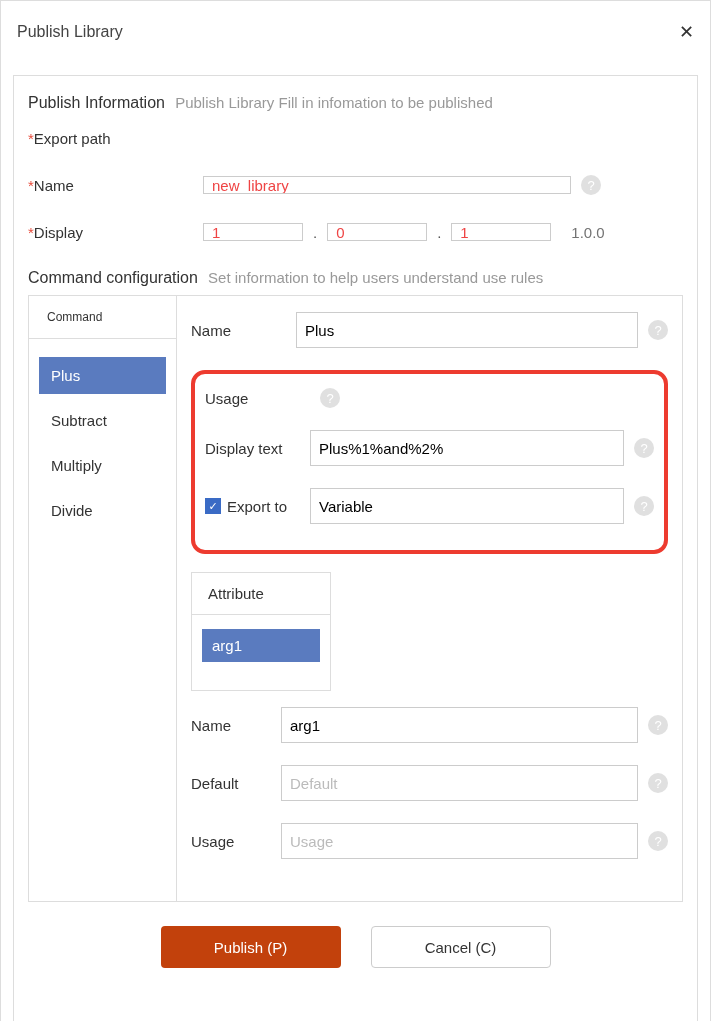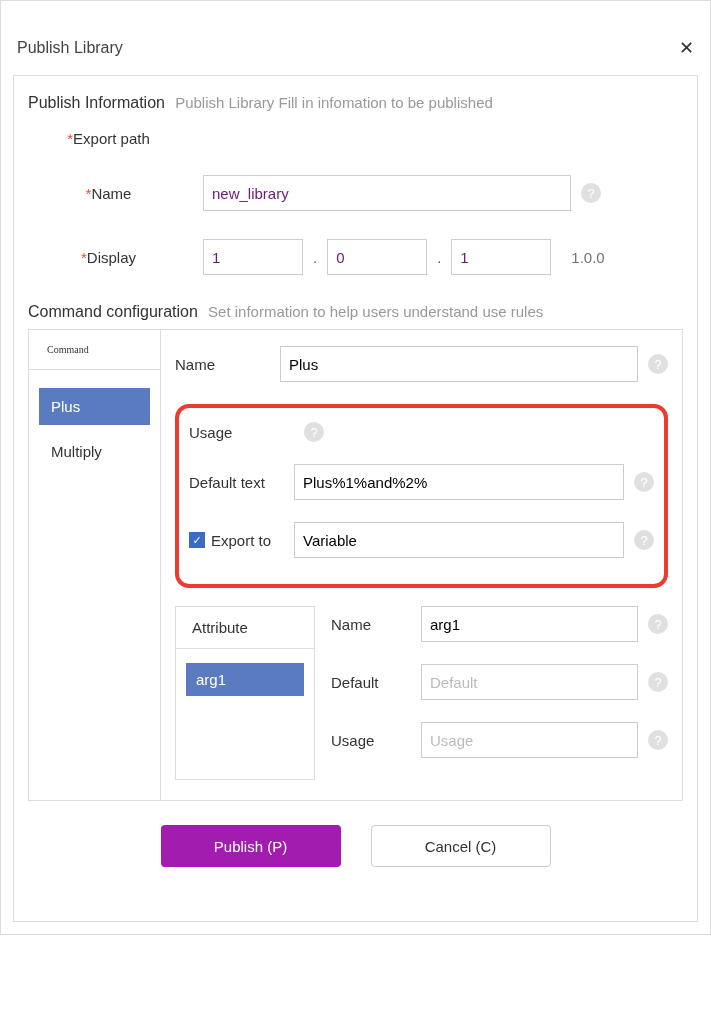--- a/index.html
+++ b/index.html
@@ -1,81 +1,81 @@
 <!DOCTYPE html>
 <html><head>
 <meta charset="utf-8">
 <style>
 * { box-sizing: border-box; margin: 0; padding: 0; }
 body { font-family: "Segoe UI", Arial, sans-serif; font-size: 15px; color: #333; background: #fff; width: 711px; }
 
 .dialog { border: 1px solid #ddd; width: 711px; }
-.titlebar { display: flex; justify-content: space-between; align-items: center; padding: 4px 16px; margin-top: 32px; }
+.titlebar { display: flex; justify-content: space-between; align-items: center; padding: 20px 16px; }
 .titlebar-title { font-size: 16px; color: #444; }
 .close-x { font-size: 18px; color: #333; cursor: pointer; font-weight: 300; }
 
 .content { padding: 12px; }
 .panel { border: 1px solid #ddd; padding: 18px 14px 28px 14px; }
 
 .section-header { margin-bottom: 18px; }
 .section-label { font-size: 16px; color: #333; margin-right: 6px; }
 .section-hint { font-size: 15px; color: #999; }
 
 .form-row { display: flex; align-items: center; margin-bottom: 28px; }
-.form-label { width: 175px; text-align: center; padding-right: 14px; font-size: 15px; color: #333; }
+.form-label { width: 175px; text-align: left; padding-right: 14px; font-size: 15px; color: #333; }
 .req { color: #e74c3c; }
-.text-input { height: 36px; border: 1px solid #ccc; padding: 0 8px; font-size: 15px; color: #701a75; background: #fff; }
+.text-input { height: 18px; border: 1px solid #ccc; padding: 0 8px; font-size: 15px; color: #ef4444; background: #fff; }
 .focused { border: 1px solid #4a7bd0; }
 
 .export-path { display: flex; align-items: center; width: 388px; border: 1px solid #ccc; height: 36px; padding: 0 8px; }
 .export-path input { border: none; flex: 1; height: 100%; font-size: 15px; outline: none; }
 .folder-icon { width: 18px; height: 16px; display: inline-block; }
 
 .name-input { width: 368px; }
 .help-circle { width: 20px; height: 20px; border-radius: 50%; background: #e0e0e0; color: #fff; display: inline-flex; align-items: center; justify-content: center; font-size: 13px; margin-left: 10px; cursor: pointer; }
 
 .ver-box { display: flex; align-items: center; gap: 10px; }
 .ver-input { width: 100px; text-align: left; }
 .ver-dot { color: #555; }
 .ver-text { color: #737373; margin-left: 10px; }
 
 .cmd-config { margin-top: 8px; margin-bottom: 8px; }
 
 .config-area { display: flex; border: 1px solid #ddd; }
 .sidebar { width: 148px; border-right: 1px solid #ddd; }
-.sidebar-header { padding: 14px 18px; font-size: 10px; border-bottom: 1px solid #ddd; font-family: Liberation Serif, serif; }
+.sidebar-header { padding: 14px 18px; font-size: 12px; border-bottom: 1px solid #ddd; }
 .sidebar-inner { padding: 18px 10px 40px 10px; }
 .sidebar-item { padding: 10px 12px; font-size: 15px; color: #333; cursor: pointer; margin-bottom: 8px; }
 .sidebar-item.selected { background: #5a7bbf; color: #fff; }
 
 .right-pane { flex: 1; padding: 16px 14px 20px 14px; }
 
 .cmd-form-row { display: flex; align-items: center; margin-bottom: 22px; }
 .cmd-label { width: 105px; font-size: 15px; color: #333; display: flex; align-items: center; gap: 6px; }
 .cmd-input { flex: 1; height: 36px; border: 1px solid #ccc; padding: 0 8px; font-size: 15px; }
 
 .highlight-box { border: 4px solid #ed3b2f; border-radius: 14px; padding: 14px 10px 4px 10px; margin-bottom: 18px; }
 
 .checkbox { width: 16px; height: 16px; background: #3a6bc5; display: inline-flex; align-items: center; justify-content: center; color: #fff; font-size: 11px; }
 
-.attr-section { display: flex; gap: 16px; }
+.attr-section { display: flex; gap: 16px; flex-direction: column; }
 .attr-sidebar { width: 140px; border: 1px solid #ddd; }
 .attr-header { padding: 12px 16px; border-bottom: 1px solid #ddd; }
 .attr-inner { padding: 14px 10px 20px 10px; }
 .attr-item { padding: 8px 10px; margin-bottom: 8px; cursor: pointer; }
 .attr-item.selected { background: #5a7bbf; color: #fff; }
 .attr-form { flex: 1; }
 .attr-row { display: flex; align-items: center; margin-bottom: 22px; }
 .attr-label { width: 90px; font-size: 15px; }
 .attr-input { flex: 1; height: 36px; border: 1px solid #ccc; padding: 0 8px; font-size: 15px; }
 .attr-input::placeholder { color: #bbb; }
 
 .footer { display: flex; justify-content: center; gap: 30px; padding: 24px 0 26px 0; }
 .btn { width: 180px; height: 42px; border-radius: 4px; font-size: 15px; cursor: pointer; display: inline-flex; align-items: center; justify-content: center; }
-.btn-primary { background: #a21caf; color: #fff; border: none; }
+.btn-primary { background: #c2410c; color: #fff; border: none; }
 .btn-secondary { background: #fff; color: #333; border: 1px solid #ccc; }
 </style>
 </head>
 <body>
 
 <div class="dialog">
   <div class="titlebar">
     <span class="titlebar-title">Publish Library</span>
     <span class="close-x">✕</span>
   </div>
@@ -113,39 +113,41 @@
       <div class="section-header cmd-config">
         <span class="section-label">Command configuration</span>
         <span class="section-hint">Set information to help users understand use rules</span>
       </div>
 
       <div class="config-area">
         <div class="sidebar">
           <div class="sidebar-header">Command</div>
           <div class="sidebar-inner">
             <div class="sidebar-item selected">Plus</div>
+            <div class="sidebar-item">Subtract</div>
             <div class="sidebar-item">Multiply</div>
+            <div class="sidebar-item">Divide</div>
           </div>
         </div>
 
         <div class="right-pane">
 
           <div class="cmd-form-row">
             <div class="cmd-label">Name</div>
             <input class="cmd-input" type="text" value="Plus" style="">
             <span class="help-circle">?</span>
           </div>
 
           <div class="highlight-box">
             <div class="cmd-form-row">
               <div class="cmd-label">Usage</div>
               <span class="help-circle">?</span>
             </div>
             <div class="cmd-form-row">
-              <div class="cmd-label">Default text</div>
+              <div class="cmd-label">Display text</div>
               <input class="cmd-input focused" type="text" value="Plus%1%and%2%" style="">
               <span class="help-circle">?</span>
             </div>
             <div class="cmd-form-row">
               <div class="cmd-label">
                 <span class="checkbox">✓</span>
                 <span>Export to</span>
               </div>
               <input class="cmd-input" type="text" value="Variable" style="">
               <span class="help-circle">?</span>

